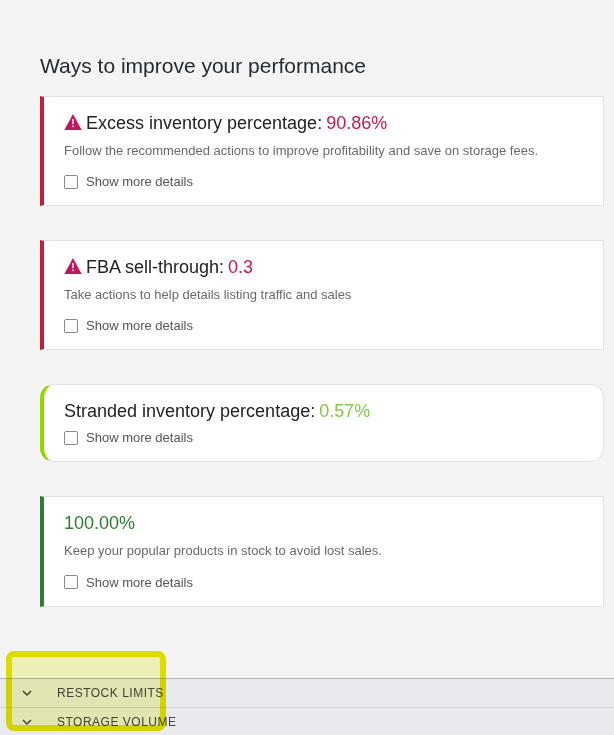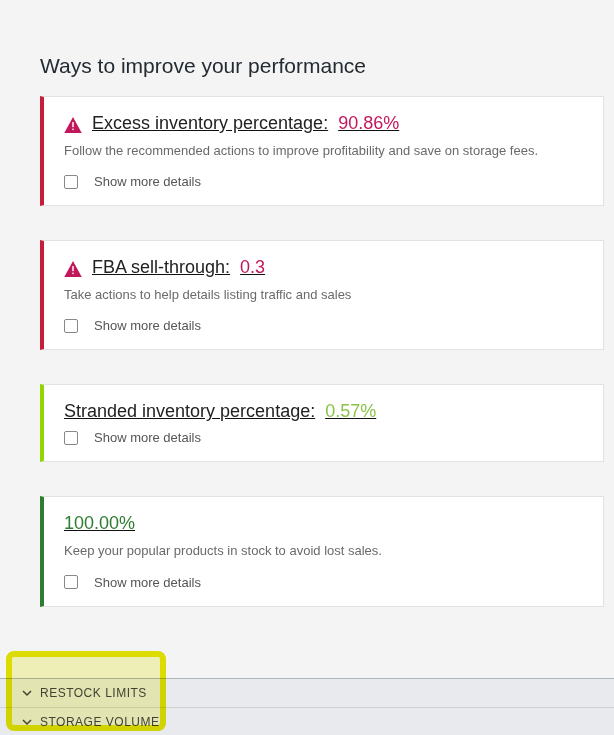--- a/index.html
+++ b/index.html
@@ -22,29 +22,28 @@
       margin-top: 40px;
     }
     .card {
       background: #fff;
       border: 1px solid #e2e2e2;
       border-left: 4px solid;
       margin-bottom: 34px;
       padding: 16px 18px 16px 20px;
     }
     .card.crimson { border-left-color: #c41e3a; }
-    .card.lime { border-left-color: #93d500; }
+    .card.lime { border-left-color: #93d500; border-radius: 14px; }
     .card.green { border-left-color: #2e7d32; }
     .card-header {
       display: flex;
-      align-items: center;
-      gap: 10px;
+      align-items: flex-start;
+      gap: 4px;
       font-size: 18px;
       margin-bottom: 8px;
-      text-decoration: underline;
     }
     .warn-icon {
       width: 18px;
       height: 16px;
       display: inline-flex;
       align-items: center;
       justify-content: center;
       position: relative;
       top: 1px;
     }
@@ -55,21 +54,21 @@
     .metric-val.green-text { color: #2e7d32; }
     .card-desc {
       font-size: 13px;
       color: #6a6a6a;
       margin-bottom: 14px;
       line-height: 1.4;
     }
     .show-more {
       display: flex;
       align-items: center;
-      gap: 16px;
+      gap: 8px;
       font-size: 13px;
       color: #555;
       user-select: none;
     }
     .show-more input[type="checkbox"] {
       width: 14px;
       height: 14px;
       appearance: none;
       border: 1px solid #888;
       border-radius: 2px;
@@ -82,21 +81,21 @@
       bottom: 0;
       width: 614px;
       background: #e8eaed;
       border-top: 1px solid #aeb3b7;
     }
     .bottom-row {
       height: 28px;
       padding: 0 20px 0 22px;
       display: flex;
       align-items: center;
-      gap: 8px;
+      gap: 25px;
       border-top: 1px solid #cfd2d4;
       font-size: 12px;
       letter-spacing: 0.5px;
       color: #444;
       cursor: pointer;
     }
     .bottom-row:first-child { border-top: none; }
     .chev {
       width: 10px;
       height: 10px;

